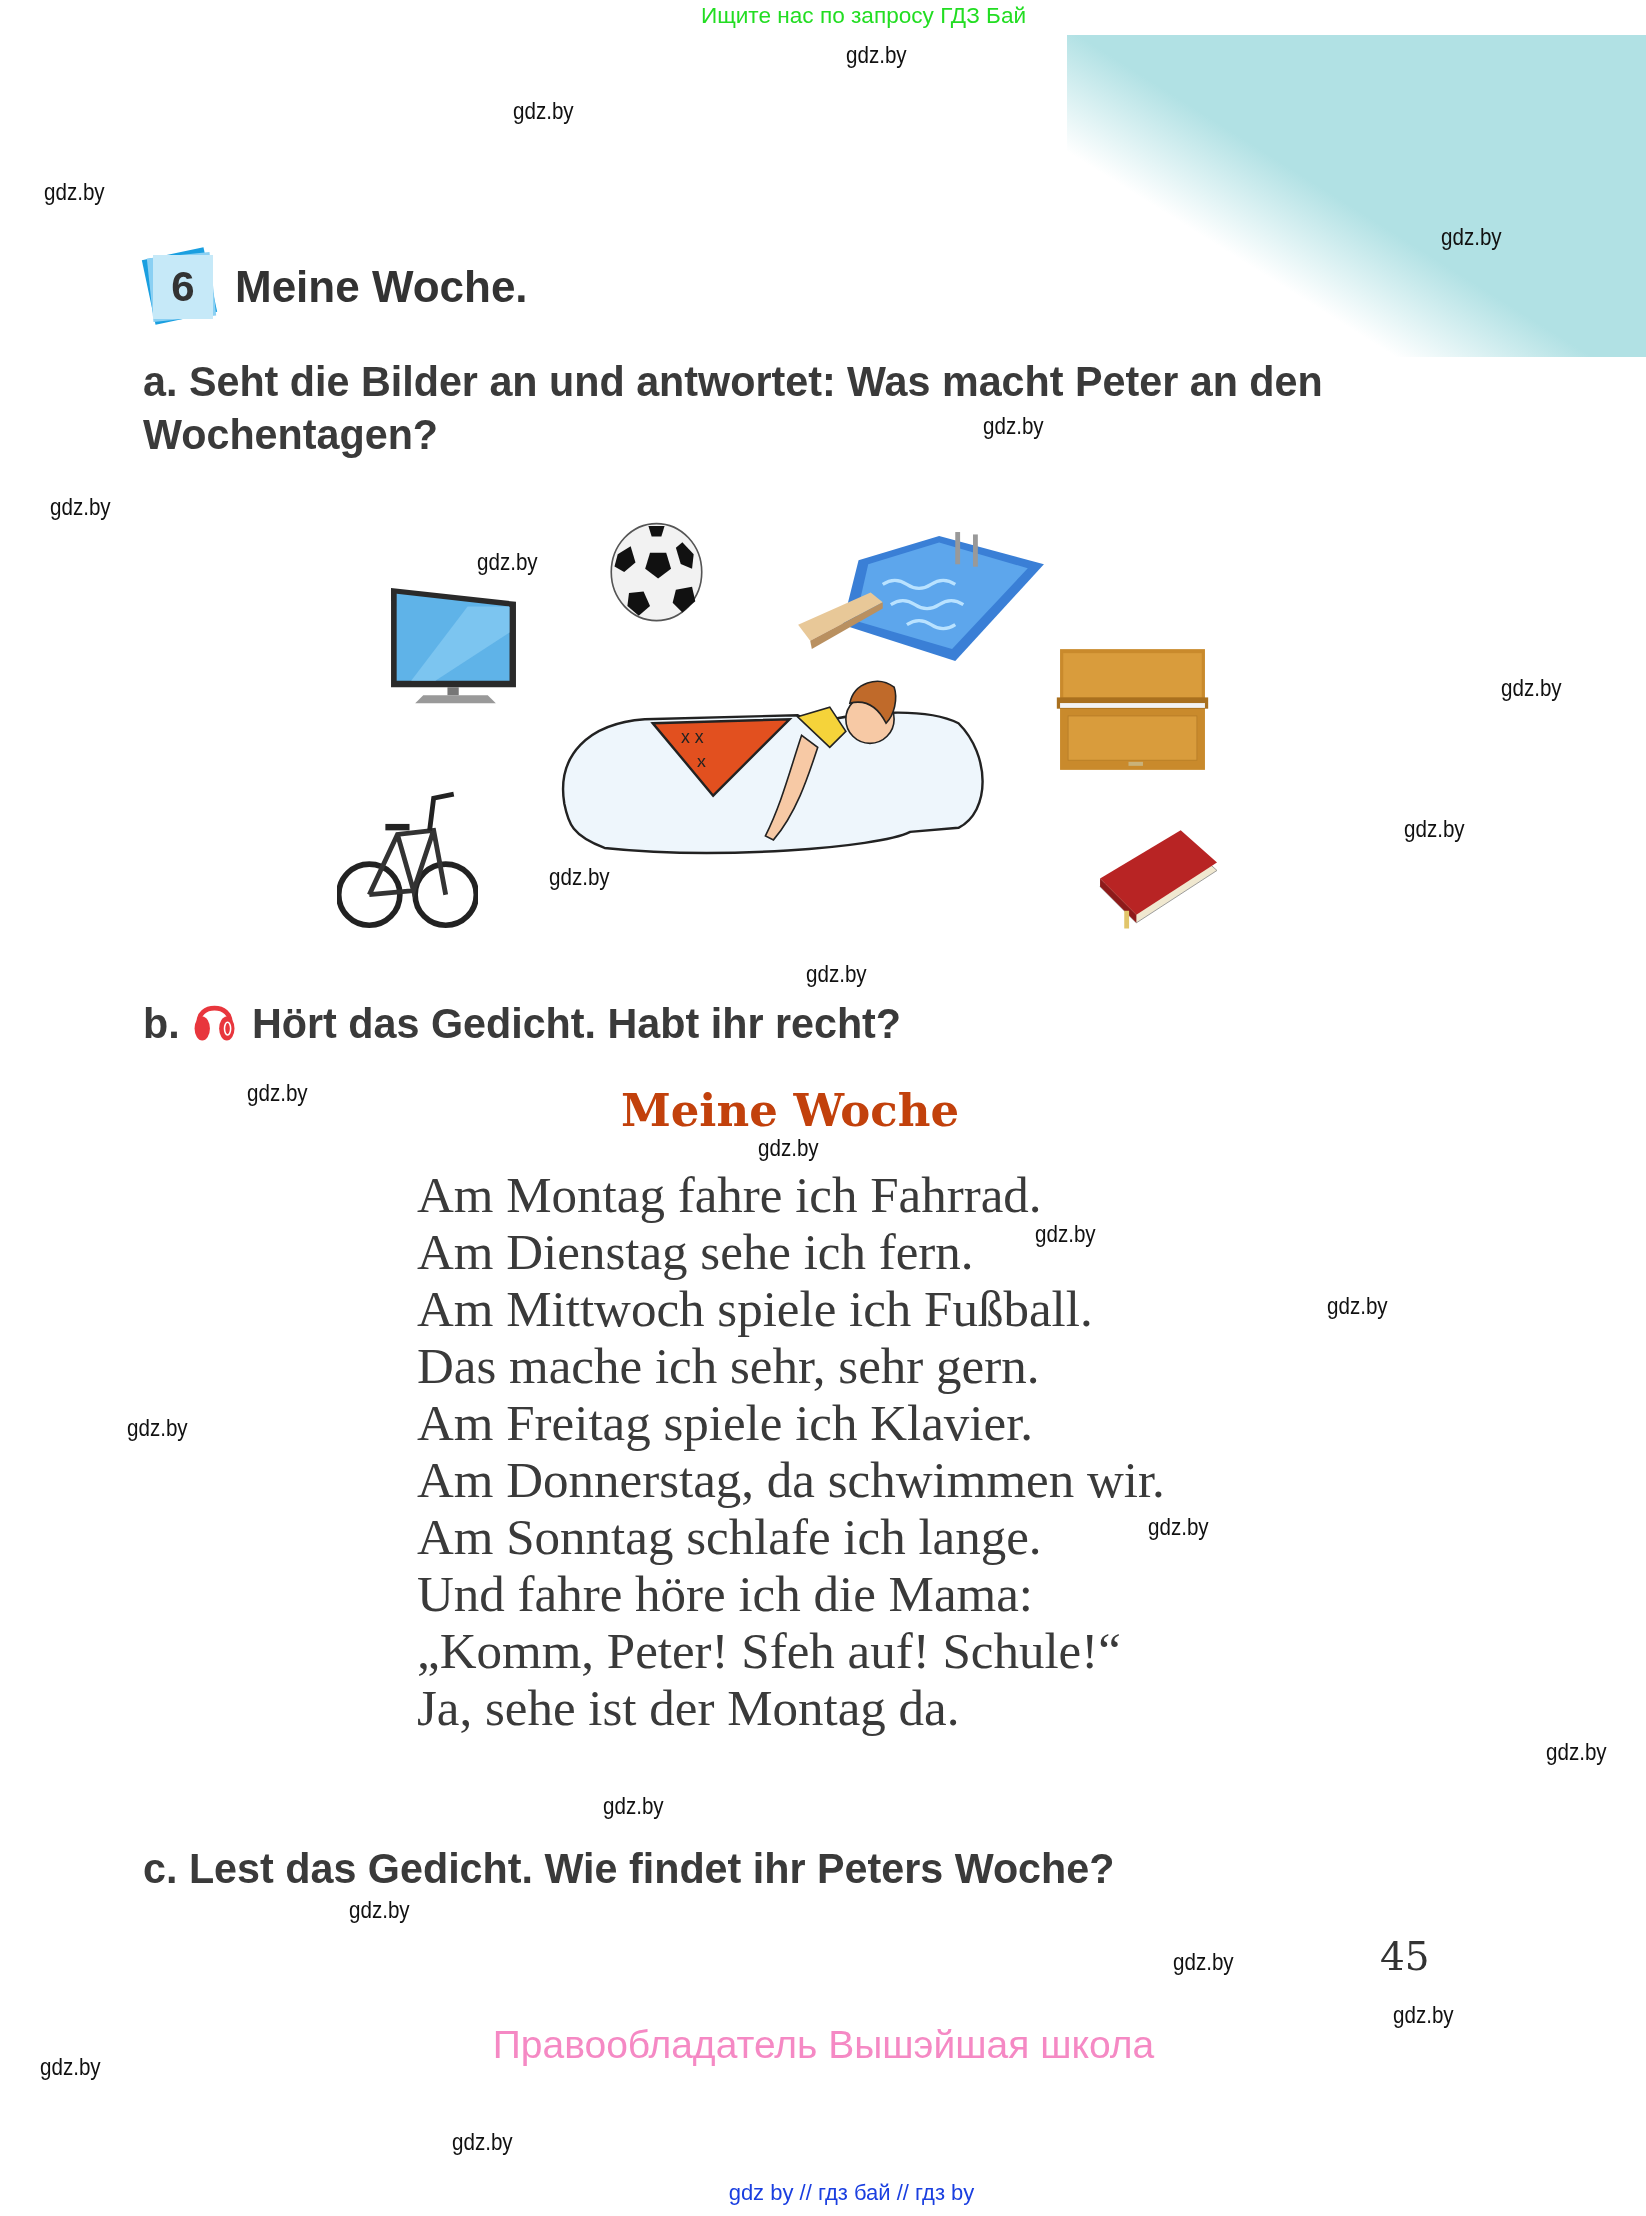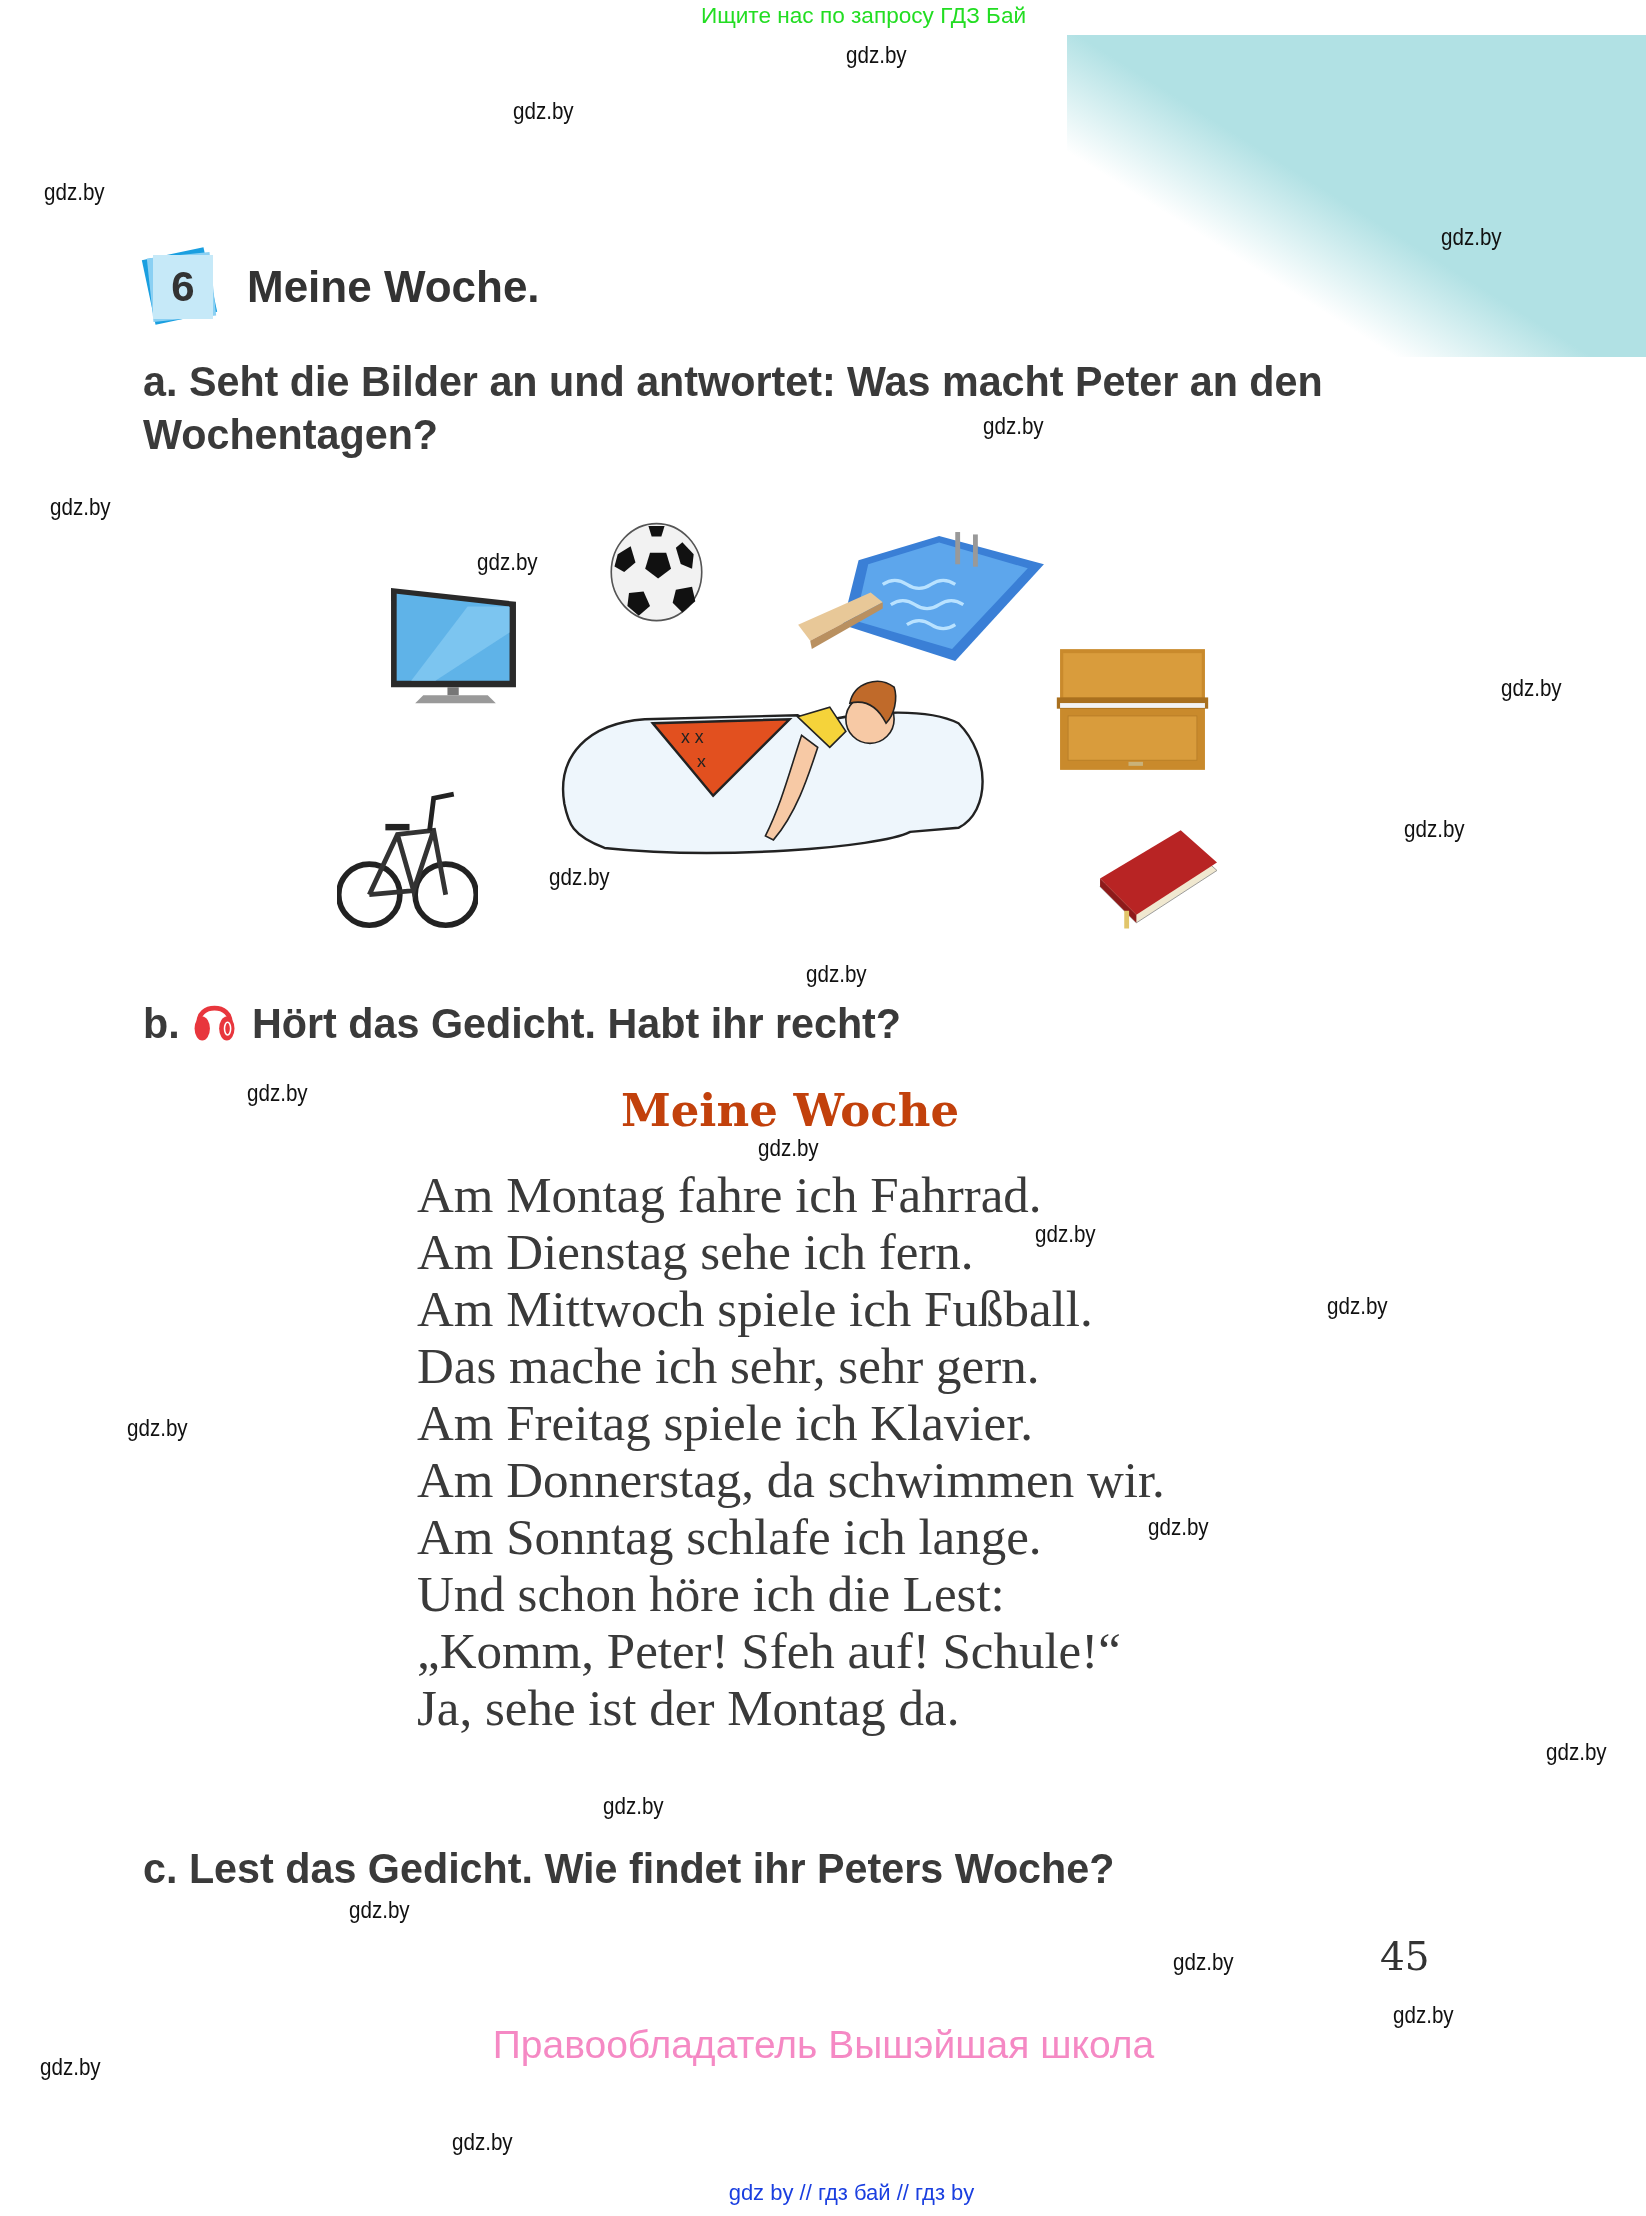--- a/index.html
+++ b/index.html
@@ -19,21 +19,21 @@
     position: absolute; font-family: "Liberation Sans", sans-serif; font-size: 23.4px;
     color: #111; transform: scaleX(0.88); transform-origin: left top; white-space: nowrap;
   }
   .badge { position: absolute; left: 145px; top: 250px; width: 73px; height: 73px; }
   .badge .b1 { position: absolute; left: 3.2px; top: 3.2px; width: 63px; height: 66px; background: #1a9fe0; transform: rotate(-12deg); }
   .badge .b2 { position: absolute; left: 4.8px; top: 4.8px; width: 63px; height: 64px; background: #8ad0f3; transform: rotate(-6deg); }
   .badge .b3 {
     position: absolute; left: 8px; top: 4.8px; width: 60px; height: 64px; background: #c6e9f8;
     font-weight: bold; font-size: 42px; color: #333; text-align: center; line-height: 64px;
   }
-  .title { position: absolute; left: 247px; top: 262px; font-size: 44px; font-weight: bold; color: #333; }
+  .title { position: absolute; left: 235px; top: 262px; font-size: 44px; font-weight: bold; color: #333; }
   .task {
     position: absolute; left: 143px; font-size: 43px; font-weight: bold; color: #3a3a3a;
     line-height: 53px; transform: scaleX(0.96); transform-origin: left top;
   }
   .task-a { top: 355px; width: 1370px; }
   .task-b { top: 995px; }
   .task-c { top: 1842px; }
   .hp-icon { display: inline-block; width: 45px; height: 48px; vertical-align: -4.8px; margin: 0 4.8px 0 1.6px; }
   .poem-title {
     position: absolute; left: 0; width: 1580px; text-align: center; top: 1084px;
@@ -167,21 +167,21 @@
 
 <div class="poem-title">Meine Woche</div>
 <div class="poem">
   <div>Am Montag fahre ich Fahrrad.</div>
   <div>Am Dienstag sehe ich fern.</div>
   <div>Am Mittwoch spiele ich Fußball.</div>
   <div>Das mache ich sehr, sehr gern.</div>
   <div>Am Freitag spiele ich Klavier.</div>
   <div>Am Donnerstag, da schwimmen wir.</div>
   <div>Am Sonntag schlafe ich lange.</div>
-  <div>Und schon höre ich die Lest:</div>
+  <div>Und fahre höre ich die Mama:</div>
   <div>„Komm, Peter! Sfeh auf! Schule!“</div>
   <div>Ja, sehe ist der Montag da.</div>
 </div>
 
 <div class="task task-c">c. Lest das Gedicht. Wie findet ihr Peters Woche?</div>
 
 <div class="page-num">45</div>
 <div class="copyright">Правообладатель Вышэйшая школа</div>
 <div class="footer-links">gdz by  //  гдз бай  //  гдз by</div>
 

